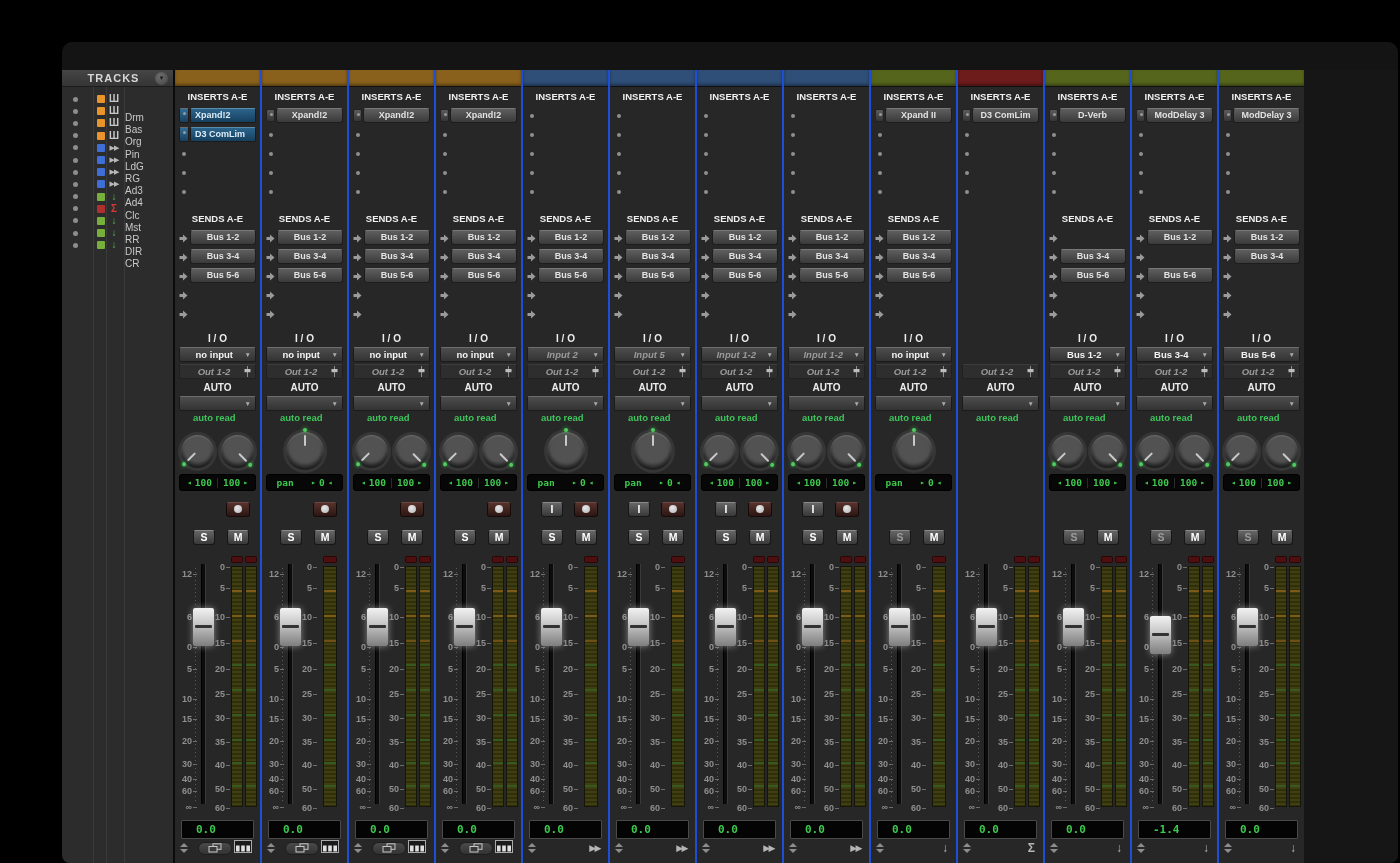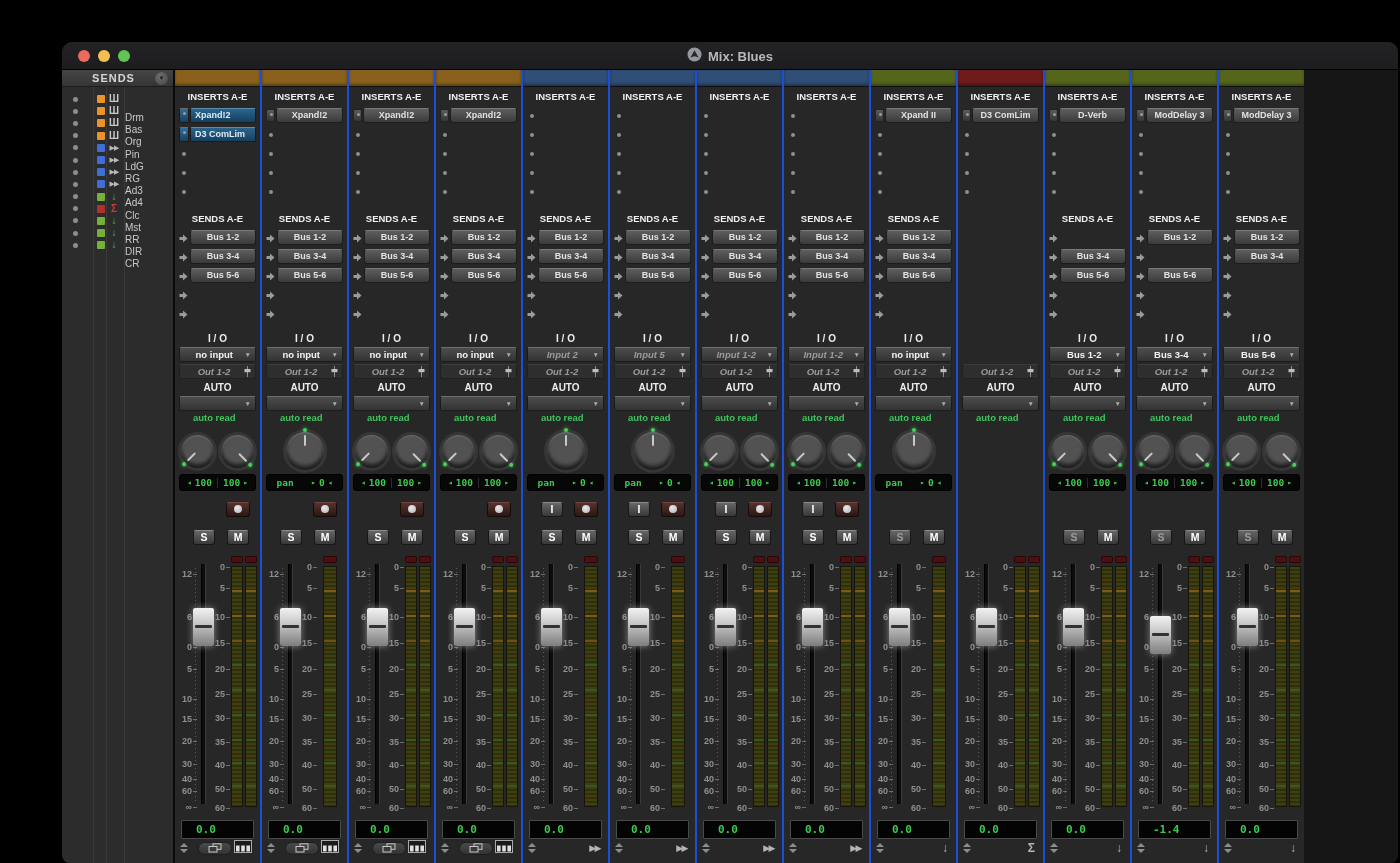--- a/index.html
+++ b/index.html
@@ -127,38 +127,24 @@
   .pill{width:34px;height:13px;border-radius:7px;background:linear-gradient(#4a4a4a,#333);
     border:1px solid #1d1d1d;display:flex;align-items:center;justify-content:center;margin-left:10px;}
   .tglyph{font-size:12px;font-weight:bold;color:#b5b5b5;line-height:12px;}
   .tglyph.audio{font-size:9px;letter-spacing:-1.5px;}
   .hiddenkeep{visibility:hidden;}
 </style>
 </head>
 <body>
 
 <div id="window">
-  <div id="titlebar">
-    <span class="tl" id="tl-close"></span>
-    <span class="tl" id="tl-min"></span>
-    <span class="tl" id="tl-zoom"></span>
-    <div id="titlewrap">
-      <span>
-        <svg width="15" height="15" viewBox="0 0 16 16">
-            <circle cx="8" cy="8" r="7.5" fill="#94989d"></circle>
-            <path d="M3.5 11.5 L8 3.5 L12.5 11.5 Q8 8.2 3.5 11.5 Z" fill="#27272a"></path>
-          </svg>
-      </span>
-      <span id="apptitle">Mix: Blues</span>
-    </div>
-  </div>
   <div id="content">
     <div id="sidebar">
       <div id="sb-header">
-        <span id="sb-title">SENDS</span>
+        <span id="sb-title">TRACKS</span>
         <span id="sb-dd">▼</span>
       </div>
       <div class="sbline" style="left:31px"></div>
       <div class="sbline" style="left:44px"></div>
       <div class="sbline" style="left:62px"></div>
       <div id="tracklist">
           <div class="trow">
             <div class="tdot"></div>
             <div class="tsq" style="background: rgb(232, 148, 42);"></div>
             <span class="tico instrument">Ш</span>

